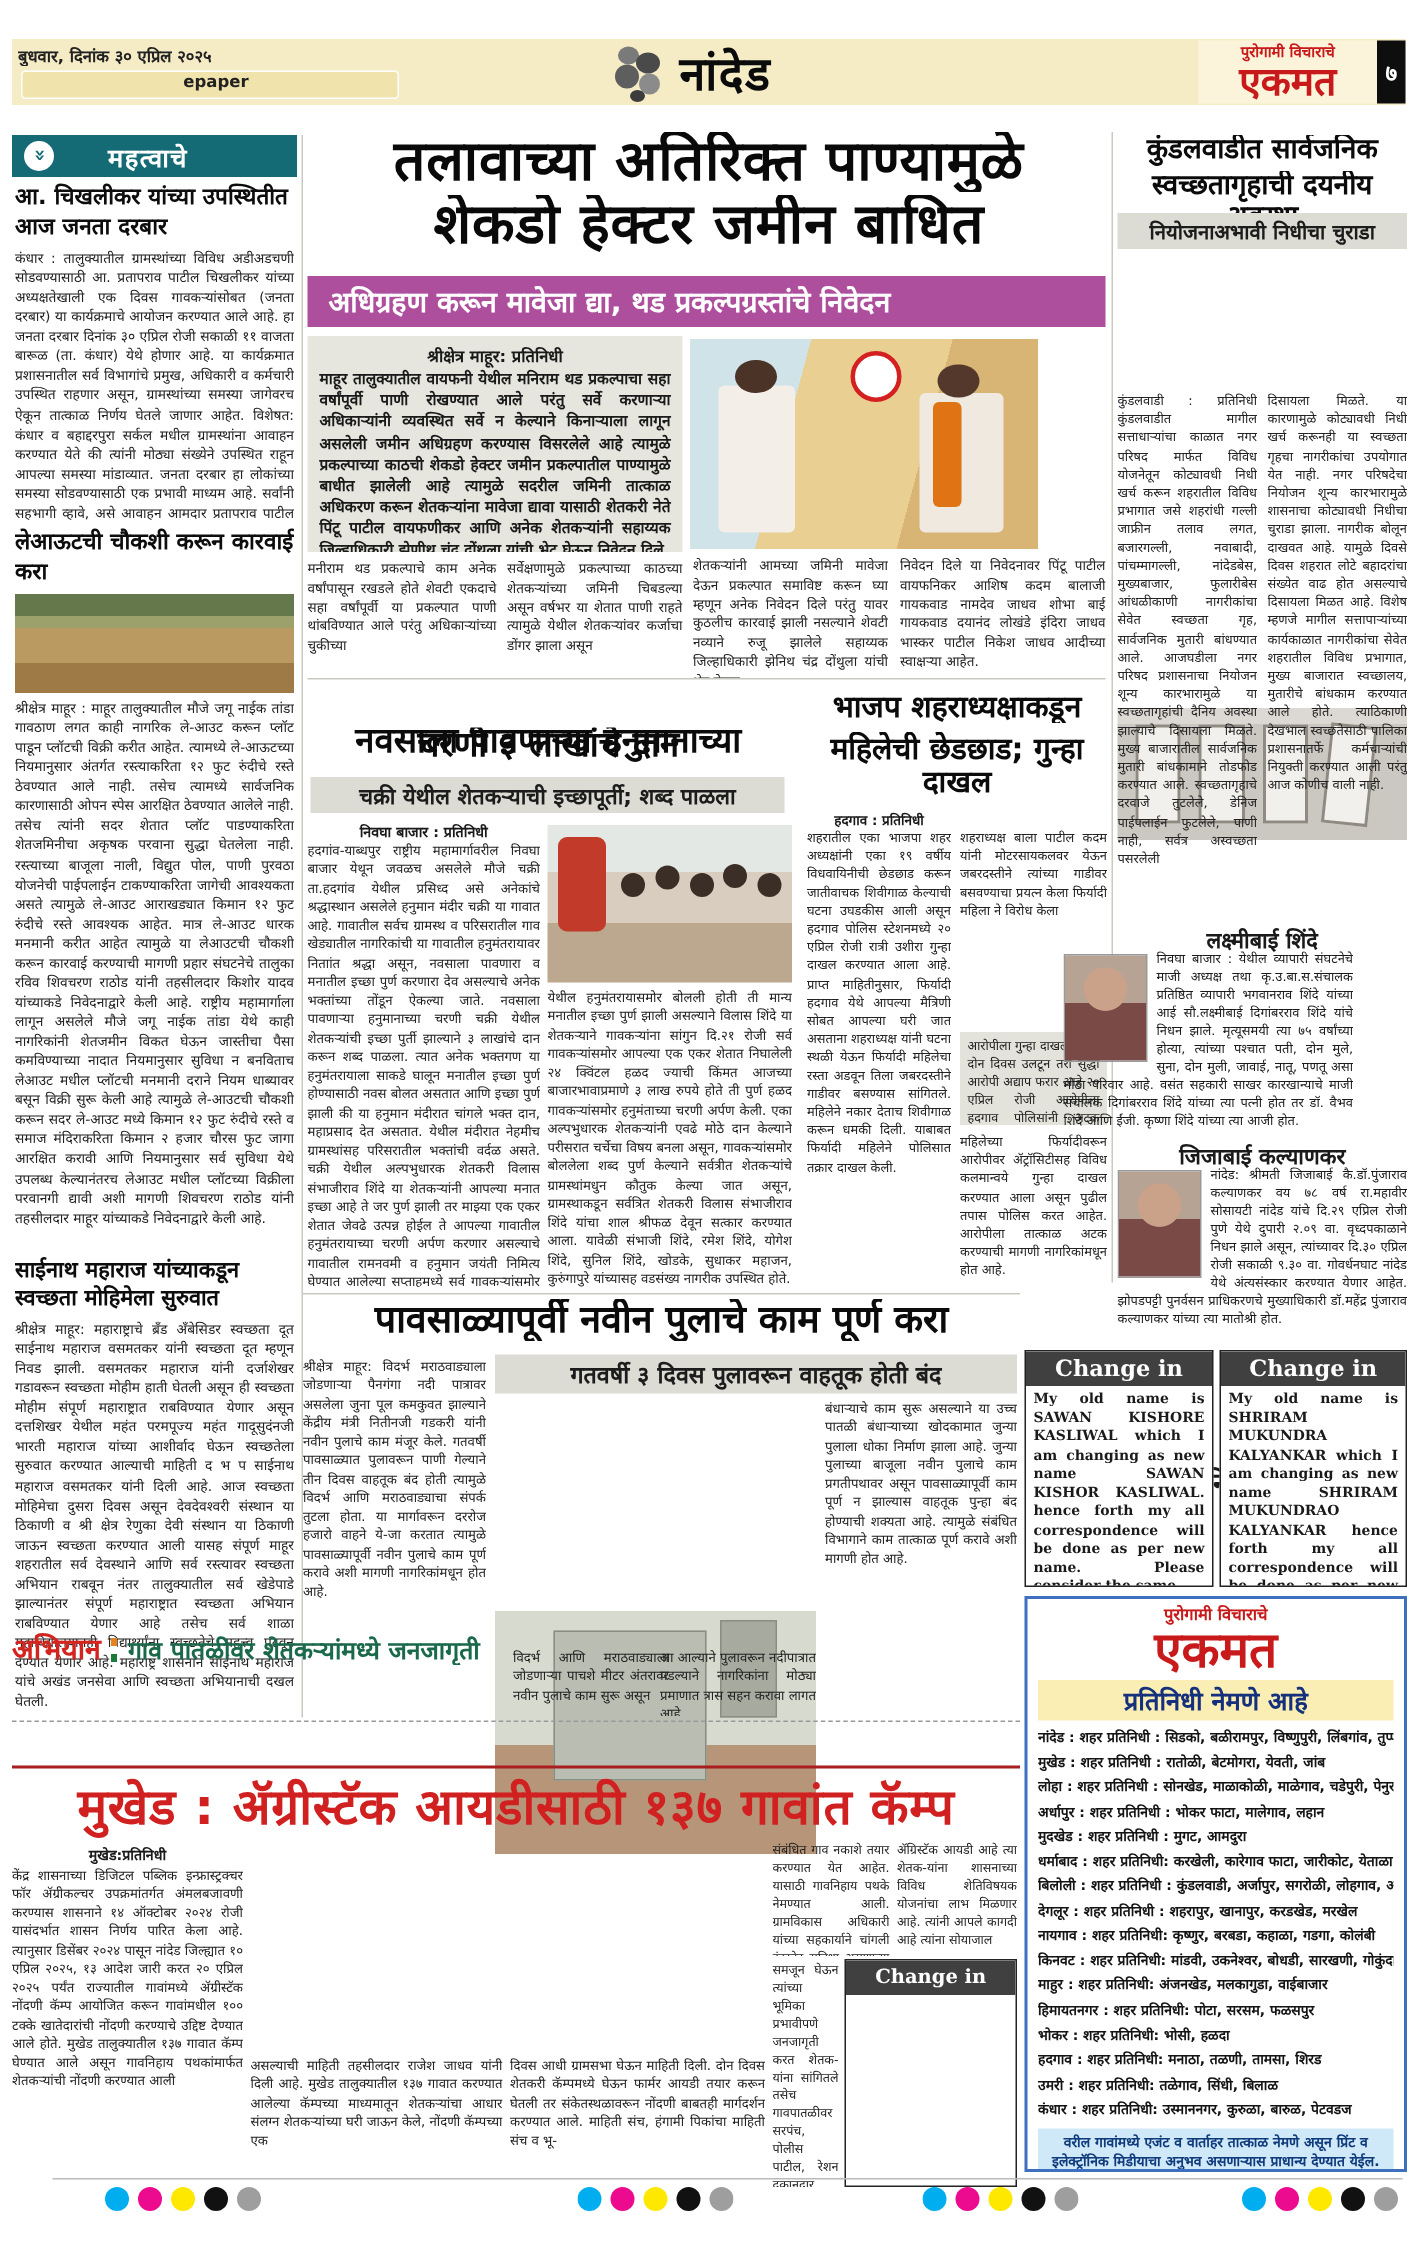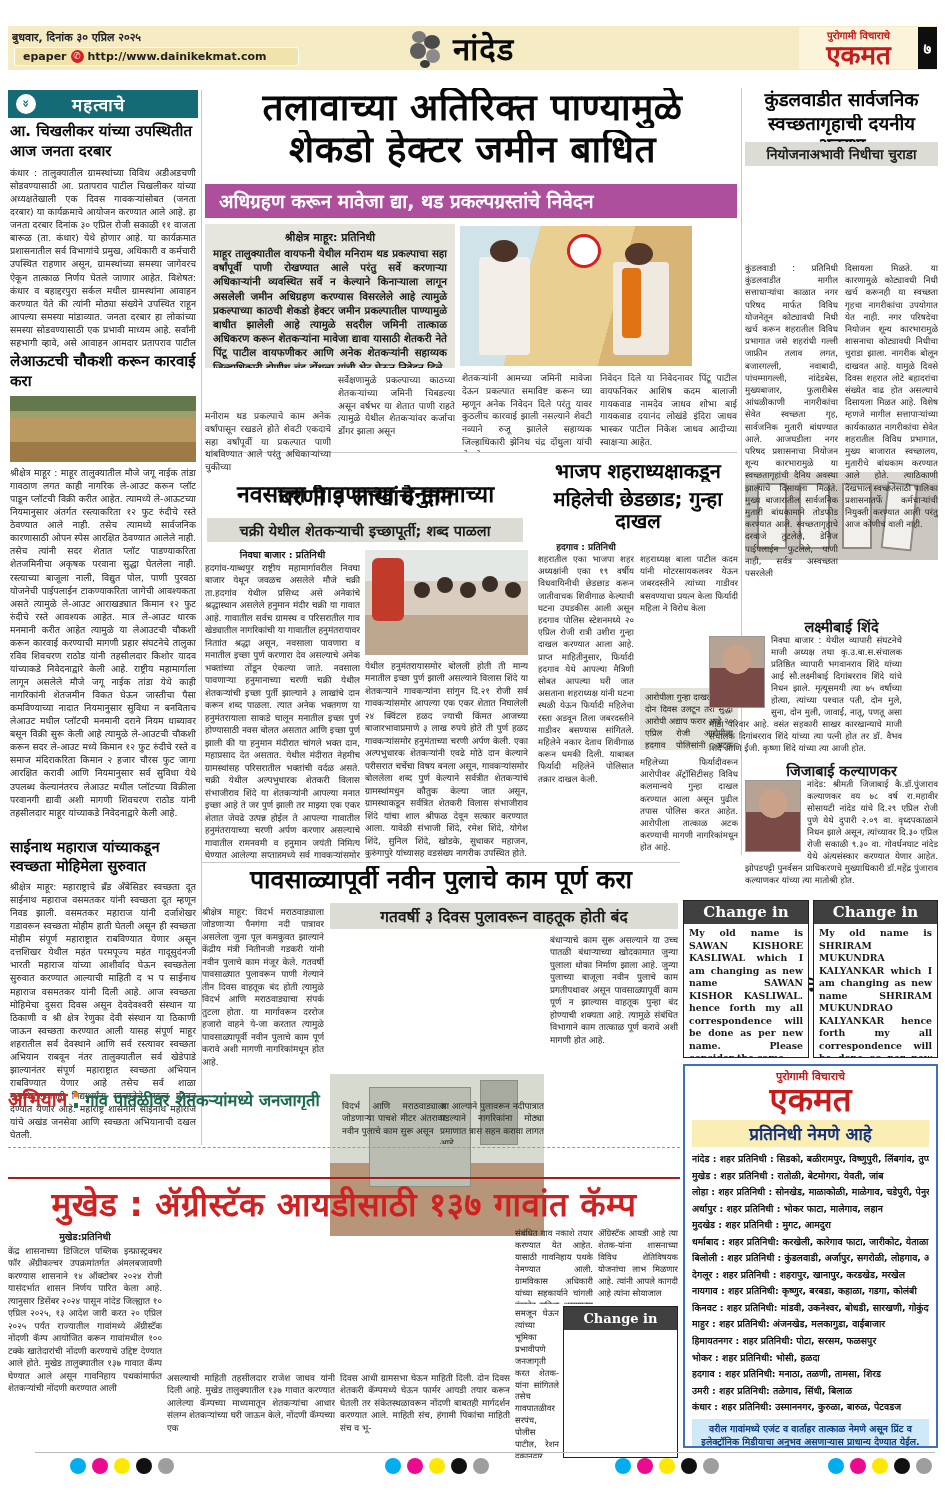--- a/index.html
+++ b/index.html
@@ -5,23 +5,23 @@
   * { margin:0; padding:0; box-sizing:border-box; }
   body { width:945px; height:1501px; background:#fff; position:relative;
          font-family:"DejaVu Sans","Liberation Sans",sans-serif; color:#1a1a1a; overflow:hidden; }
   .abs { position:absolute; overflow:hidden; }
   .jus { text-align:justify; line-height:1.42; }
   .ctr { text-align:center; }
 
   
   .hdr-band { left:8px; top:26px; width:929px; height:44px; background:#f5ecc6; }
   .hdr-date { left:12px; top:29px; width:250px; font-size:11px; font-weight:700; color:#222; }
-  .epaper-pill { left:14px; top:47px; width:285px; height:19px; background:#f0e3ab;
+  .epaper-pill { left:14px; top:47px; width:252px; height:19px; background:#f0e3ab;
                  border:1px solid #fff; border-radius:3px; font-size:11px; font-weight:700;
-                 display:flex; align-items:center; gap:4px; padding-left:8px; color:#222;}
+                 display:flex; align-items:center; gap:4px; padding-left:8px; color:#222;flex-direction:column;}
   .phone-ic { display:inline-block; width:13px; height:13px; background:#d81f1f; color:#fff;
               border-radius:50%; font-size:9px; line-height:13px; text-align:center; }
   .city-wrap { left:405px; top:26px; width:190px; height:44px; display:flex; align-items:center; gap:6px; }
   .city { font-size:31px; font-weight:800; color:#0b0b0b; letter-spacing:1px; }
   .masthead-box { left:799px; top:27px; width:119px; height:42px; background:#fcf4da; text-align:center; }
   .mast-tag { font-size:10px; font-weight:800; color:#c81a1a; line-height:13px; margin-top:2px;}
   .mast-logo { font-size:26px; font-weight:800; color:#c81a1a; line-height:26px; }
   .pageno { left:918px; top:27px; width:19px; height:42px; background:#0e0e0e; color:#fff;
             font-size:15px; font-weight:700; display:flex; align-items:center; justify-content:center; }
 
@@ -163,21 +163,21 @@
   <div class="lead-tx">माहूर तालुक्यातील वायफनी येथील मनिराम थड प्रकल्पाचा सहा वर्षांपूर्वी पाणी रोखण्यात आले परंतु सर्वे करणाऱ्या अधिकाऱ्यांनी व्यवस्थित सर्वे न केल्याने किनाऱ्याला लागून असलेली जमीन अधिग्रहण करण्यास विसरलेले आहे त्यामुळे प्रकल्पाच्या काठची शेकडो हेक्टर जमीन प्रकल्पातील पाण्यामुळे बाधीत झालेली आहे त्यामुळे सदरील जमिनी तात्काळ अधिकरण करून शेतकऱ्यांना मावेजा द्यावा यासाठी शेतकरी नेते पिंटू पाटील वायफणीकर आणि अनेक शेतकऱ्यांनी सहाय्यक जिल्हाधिकारी झेणीथ चंद्र दोंथुला यांची भेट घेऊन निवेदन दिले</div>
 </div>
 <div class="abs photo memo-photo" style="left:460px; top:226px; width:232px; height:140px;">
   <div class="memo-logo"></div>
   <div class="p-person" style="left:8%; top:22%; width:22%; height:70%; background:#f3efe8;"></div>
   <div class="p-person" style="left:13%; top:10%; width:12%; height:16%; background:#4c3328; border-radius:50%;"></div>
   <div class="p-person" style="left:66%; top:26%; width:24%; height:66%; background:#efe9df;"></div>
   <div class="p-person" style="left:71%; top:12%; width:12%; height:16%; background:#53382b; border-radius:50%;"></div>
   <div class="p-person" style="left:70%; top:30%; width:8%; height:50%; background:#e07414;"></div>
 </div>
-<div class="abs body-col jus" style="left:205px; top:374px; width:126px; height:78px;margin-top:36px;">मनीराम थड प्रकल्पाचे काम अनेक वर्षांपासून रखडले होते शेवटी एकदाचे सहा वर्षांपूर्वी या प्रकल्पात पाणी थांबविण्यात आले परंतु अधिकाऱ्यांच्या चुकीच्या</div>
+<div class="abs body-col jus" style="left:205px; top:374px; width:126px; height:78px;">मनीराम थड प्रकल्पाचे काम अनेक वर्षांपासून रखडले होते शेवटी एकदाचे सहा वर्षांपूर्वी या प्रकल्पात पाणी थांबविण्यात आले परंतु अधिकाऱ्यांच्या चुकीच्या</div>
 <div class="abs body-col jus" style="left:338px; top:374px; width:117px; height:78px;">सर्वेक्षणामुळे प्रकल्पाच्या काठच्या शेतकऱ्यांच्या जमिनी चिबडल्या असून वर्षभर या शेतात पाणी राहते त्यामुळे येथील शेतकऱ्यांवर कर्जाचा डोंगर झाला असून</div>
 <div class="abs body-col jus" style="left:462px; top:372px; width:130px; height:80px;">शेतकऱ्यांनी आमच्या जमिनी मावेजा देऊन प्रकल्पात समाविष्ट करून घ्या म्हणून अनेक निवेदन दिले परंतु यावर कुठलीच कारवाई झाली नसल्याने शेवटी नव्याने रुजू झालेले सहाय्यक जिल्हाधिकारी झेनिथ चंद्र दोंथुला यांची भेट घेऊन</div>
 <div class="abs body-col jus" style="left:600px; top:372px; width:137px; height:80px;">निवेदन दिले या निवेदनावर पिंटू पाटील वायफनिकर आशिष कदम बालाजी गायकवाड नामदेव जाधव शोभा बाई गायकवाड दयानंद लोखंडे इंदिरा जाधव भास्कर पाटील निकेश जाधव आदीच्या स्वाक्षऱ्या आहेत.</div>
 
 <div class="abs h2 ctr" style="left:203px; top:482px; width:325px; font-size:23px;">नवसाला पावणाऱ्या हनुमानाच्या</div>
 <div class="abs h2 ctr" style="left:203px; top:485px; width:325px; font-size:23px;">चरणी ३ लाखांचे दान</div>
 <div class="abs g-band" style="left:207px; top:518px; width:316px; height:24px; font-size:14.5px;">चक्री येथील शेतकऱ्याची इच्छापूर्ती; शब्द पाळला</div>
 <div class="abs byline" style="left:205px; top:548px; width:155px;">निवघा बाजार : प्रतिनिधी</div>
 <div class="abs body-col jus" style="left:205px; top:562px; width:155px; height:296px; font-size:8.8px;">हदगांव-याब्धपुर राष्ट्रीय महामार्गावरील निवघा बाजार येथून जवळच असलेले मौजे चक्री ता.हदगांव येथील प्रसिध्द असे अनेकांचे श्रद्धास्थान असलेले हनुमान मंदीर चक्री या गावात आहे. गावातील सर्वच ग्रामस्थ व परिसरातील गाव खेड्यातील नागरिकांची या गावातील हनुमंतरायावर निताांत श्रद्धा असून, नवसाला पावणारा व मनातील इच्छा पुर्ण करणारा देव असल्याचे अनेक भक्तांच्या तोंडून ऐकल्या जाते. नवसाला पावणाऱ्या हनुमानाच्या चरणी चक्री येथील शेतकऱ्यांची इच्छा पुर्ती झाल्याने ३ लाखांचे दान करून शब्द पाळला. त्यात अनेक भक्तगण या हनुमंतरायाला साकडे घालून मनातील इच्छा पुर्ण होण्यासाठी नवस बोलत असतात आणि इच्छा पुर्ण झाली की या हनुमान मंदीरात चांगले भक्त दान, महाप्रसाद देत असतात. येथील मंदीरात नेहमीच ग्रामस्थांसह परिसरातील भक्तांची वर्दळ असते. चक्री येथील अल्पभुधारक शेतकरी विलास संभाजीराव शिंदे या शेतकऱ्यांनी आपल्या मनात इच्छा आहे ते जर पुर्ण झाली तर माझ्या एक एकर शेतात जेवढे उत्पन्न होईल ते आपल्या गावातील हनुमंतरायाच्या चरणी अर्पण करणार असल्याचे गावातील रामनवमी व हनुमान जयंती निमित्य घेण्यात आलेल्या सप्ताहमध्ये सर्व गावकऱ्यांसमोर जाहीर केले होते. त्यांच्या मनात जे काही इच्छा होती ती इच्छा</div>
 <div class="abs photo crowd-photo" style="left:365px; top:550px; width:163px; height:105px;">

